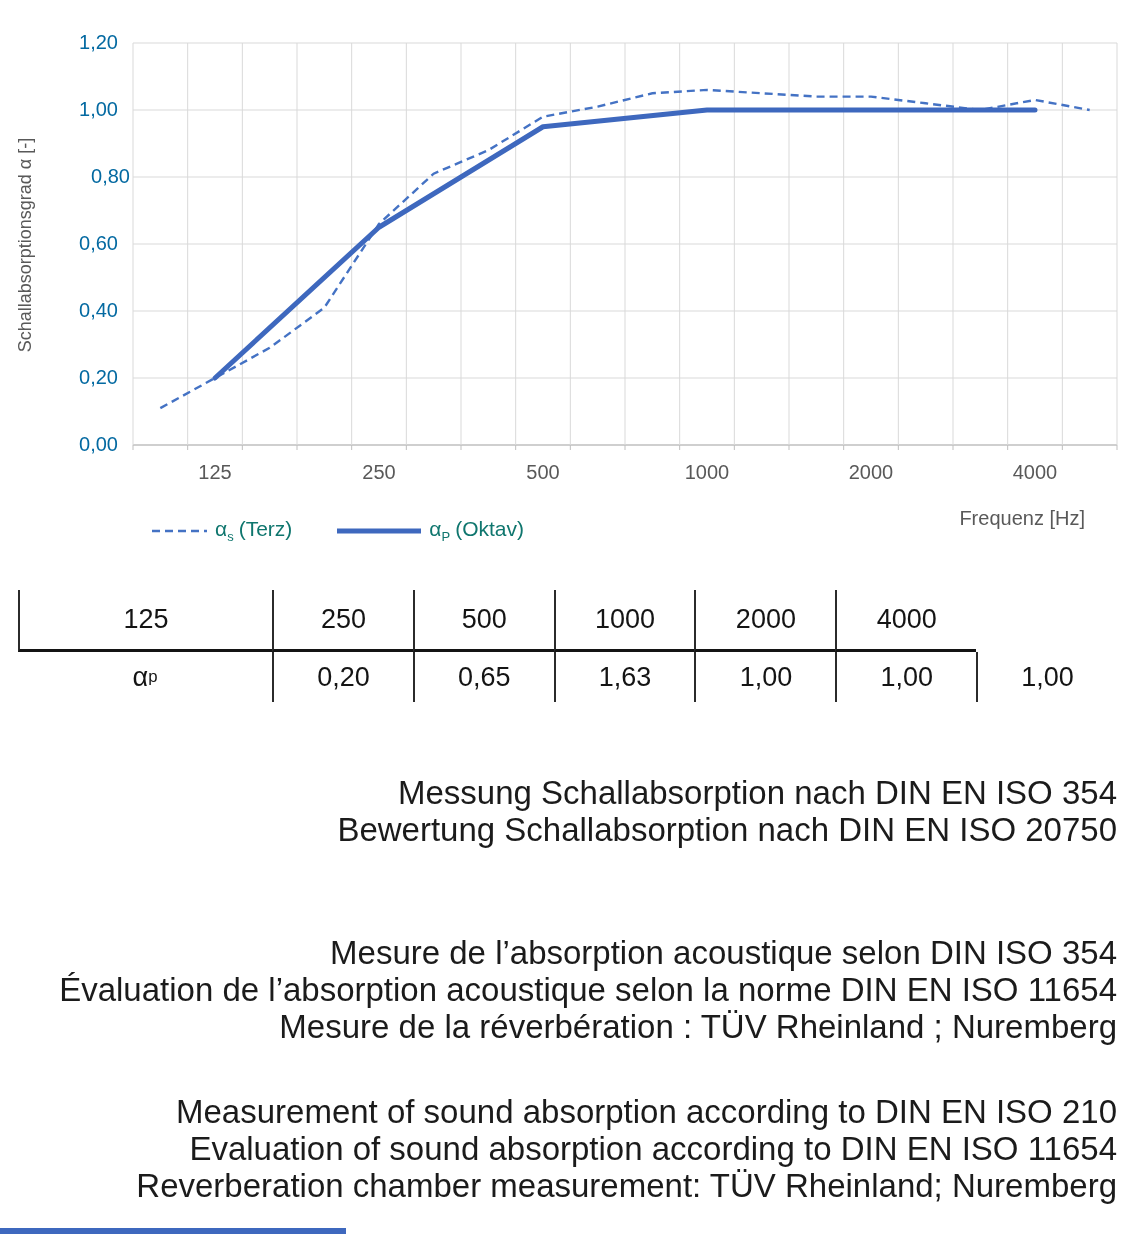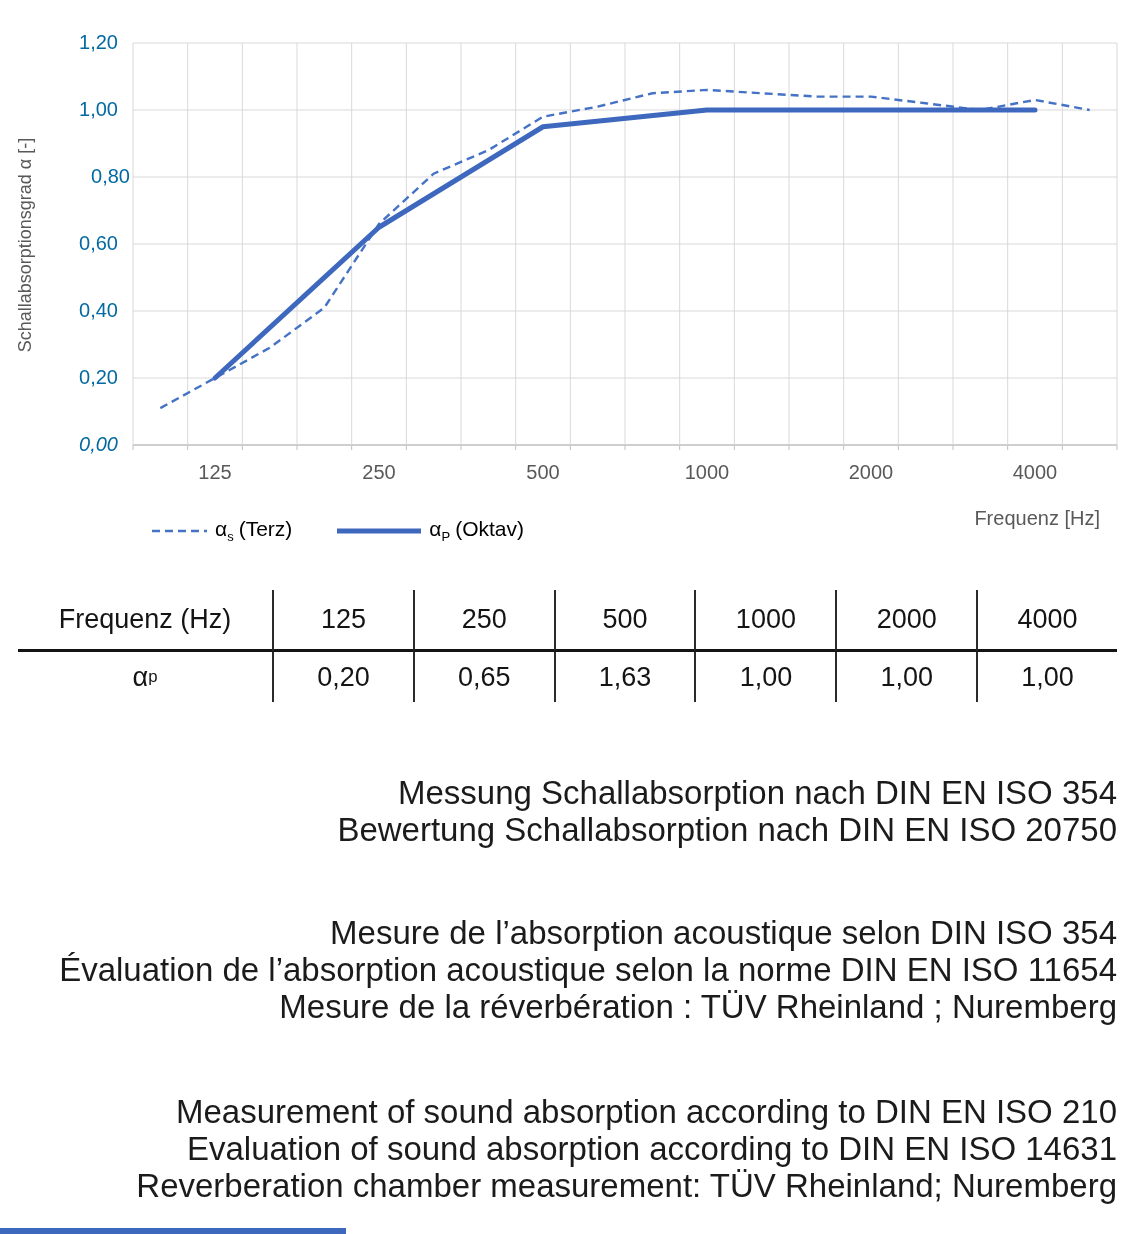--- a/index.html
+++ b/index.html
@@ -8,44 +8,44 @@
 
   
   .chart-svg{position:absolute;left:0;top:0;}
   .y-title{position:absolute;left:-153px;top:233px;width:360px;height:24px;
            text-align:center;font-size:18px;color:#595959;
            transform:rotate(-90deg);transform-origin:center;white-space:nowrap;}
   .ytick{position:absolute;left:0;width:118px;text-align:right;
          font-size:20px;color:#0369a1;}
   .xtick{position:absolute;top:461px;width:90px;text-align:center;
          font-size:20px;color:#595959;}
-  .x-title{position:absolute;right:35px;top:507px;font-size:20px;color:#595959;}
+  .x-title{position:absolute;right:50px;top:507px;font-size:20px;color:#595959;}
 
   .legend{position:absolute;left:152px;top:517px;display:flex;align-items:center;
-          font-size:21px;color:#000000;}
+          font-size:21px;color:#0f766e;}
   .legend-item{display:flex;align-items:center;gap:8px;}
   .legend-item + .legend-item{margin-left:45px;}
   .legend-label sub{font-size:0.62em;}
   .legend-label .rest{margin-left:5px;}
 
   
   .ftable{position:absolute;left:18px;top:590px;width:1099px;color:#141414;}
   .trow{display:grid;grid-template-columns:254px repeat(6,1fr);}
   .tcell{display:flex;align-items:center;justify-content:center;
          font-size:27px;}
   .thead .tcell{height:59px;border-bottom:3px solid #141414;}
   .tbody .tcell{height:50px;}
   .tcell:not(.first){border-left:2px solid #2b2b2b;}
   .tcell sub{font-size:0.62em;}
 
   
   .note{position:absolute;right:18px;text-align:right;font-size:33px;
         color:#1b1b1b;line-height:37px;white-space:nowrap;}
   .note-de{top:774px;}
-  .note-fr{top:914px;margin-left:29px;}
+  .note-fr{top:934px;margin-left:29px;}
   .note-en{top:1093px;}
 
   .accent-bar{position:absolute;left:0;top:1228px;width:346px;height:6px;}
 </style>
 </head>
 <body>
 
 <div class="page">
 
   <div>
@@ -101,21 +101,21 @@
 
     <div class="y-title">Schallabsorptionsgrad α [-]</div>
 
     <div id="y-ticks">
         <div class="ytick" style="top: 31px;">1,20</div>
         <div class="ytick" style="top: 98px;">1,00</div>
         <div class="ytick" style="top: 165px; padding-left: 12px;">0,80</div>
         <div class="ytick" style="top: 232px;">0,60</div>
         <div class="ytick" style="top: 299px;">0,40</div>
         <div class="ytick" style="top: 366px;">0,20</div>
-        <div class="ytick" style="top: 433px; font-style: italic;">0,00</div>
+        <div class="ytick" style="top: 433px;">0,00</div>
       </div>
     <div id="x-ticks">
         <div class="xtick" style="left: 170px;">125</div>
         <div class="xtick" style="left: 334px;">250</div>
         <div class="xtick" style="left: 498px;">500</div>
         <div class="xtick" style="left: 662px;">1000</div>
         <div class="xtick" style="left: 826px;">2000</div>
         <div class="xtick" style="left: 990px;">4000</div>
       </div>
 
@@ -132,21 +132,20 @@
         <svg width="84" height="8">
           <line id="legend-solid-line" x1="0" y1="4" x2="84" y2="4" stroke-width="5" stroke="#3E68BE"></line>
         </svg>
         <span class="legend-label"><span>α</span><sub>P</sub><span class="rest">(Oktav)</span></span>
       </div>
     </div>
   </div>
 
   <div class="ftable">
     <div class="trow thead">
-      <div class="tcell first">Frequenz (Hz)</div>
       <div class="tcell">125</div>
       <div class="tcell">250</div>
       <div class="tcell">500</div>
       <div class="tcell">1000</div>
       <div class="tcell">2000</div>
       <div class="tcell">4000</div>
     </div>
     <div class="trow tbody">
       <div class="tcell first">
           <span>α</span>
@@ -165,18 +164,18 @@
     <div>Messung Schallabsorption nach DIN EN ISO 354</div>
     <div>Bewertung Schallabsorption nach DIN EN ISO 20750</div>
   </div>
   <div class="note note-fr">
     <div>Mesure de l’absorption acoustique selon DIN ISO 354</div>
     <div>Évaluation de l’absorption acoustique selon la norme DIN EN ISO 11654</div>
     <div>Mesure de la réverbération : TÜV Rheinland ; Nuremberg</div>
   </div>
   <div class="note note-en">
     <div>Measurement of sound absorption according to DIN EN ISO 210</div>
-    <div>Evaluation of sound absorption according to DIN EN ISO 14631</div>
+    <div>Evaluation of sound absorption according to DIN EN ISO 11654</div>
     <div>Reverberation chamber measurement: TÜV Rheinland; Nuremberg</div>
   </div>
 
   <div class="accent-bar" style="background: rgb(62, 104, 190);"></div>
 </div>
 
 </body></html>

